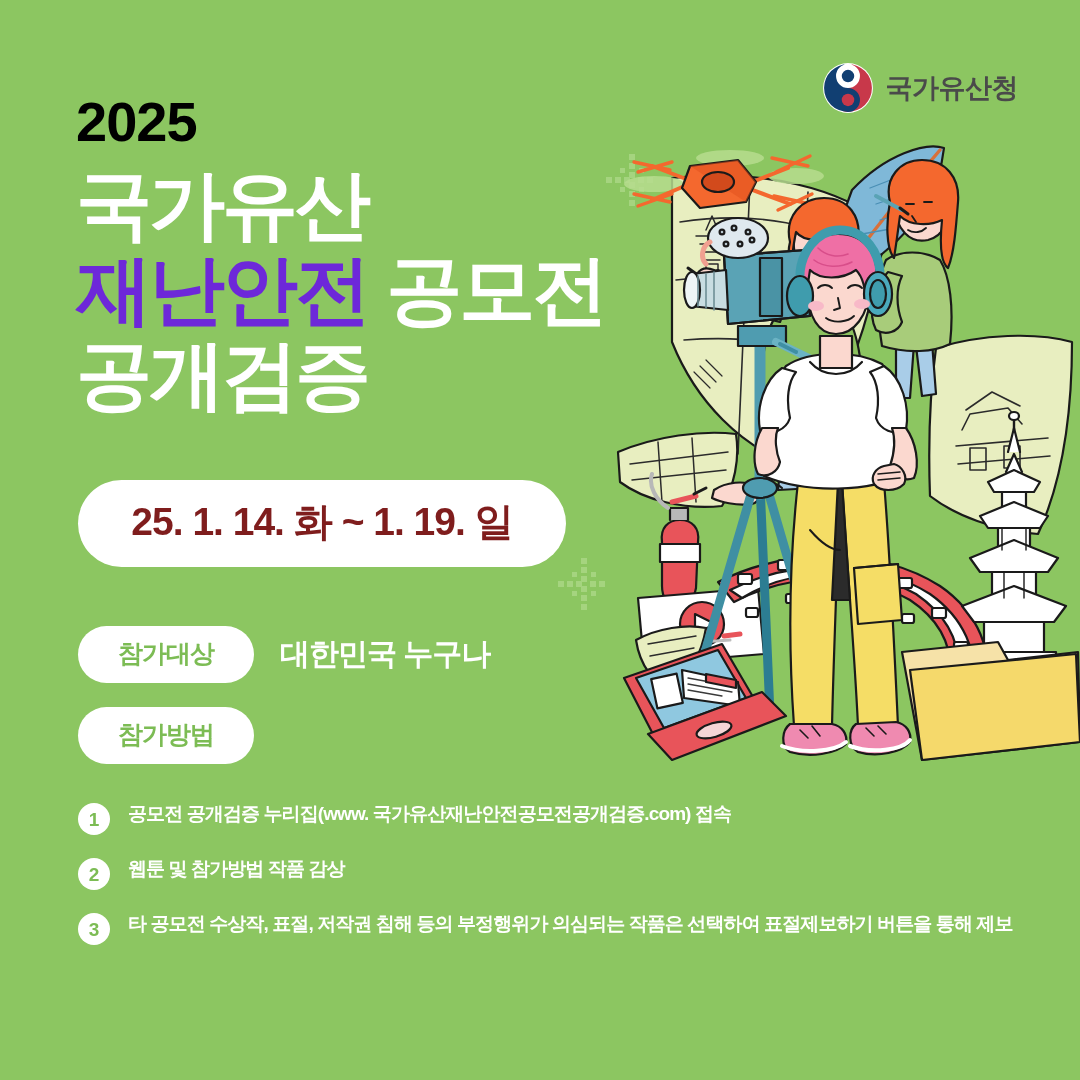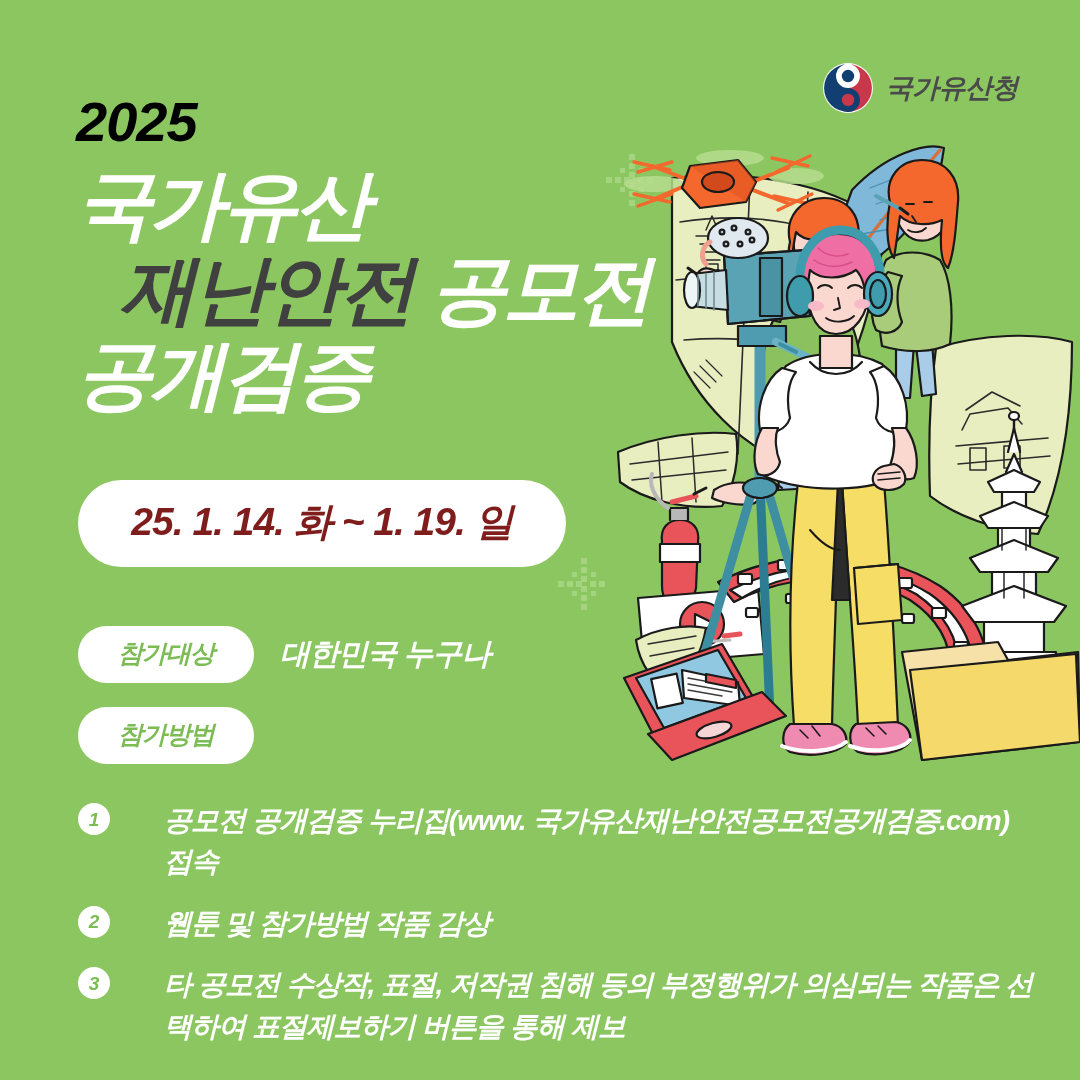--- a/index.html
+++ b/index.html
@@ -15,21 +15,20 @@
     font-family: "Liberation Sans", "DejaVu Sans", sans-serif;
     background: #8cc661;
   }
 
   .poster {
     position: relative;
     width: 1080px;
     height: 1080px;
     background: #8cc661;
     overflow: hidden;
-    font-style: italic;
   }
 
   
   .logo {
     position: absolute;
     top: 62px;
     right: 62px;
     display: flex;
     align-items: center;
     gap: 12px;
@@ -56,21 +55,21 @@
 
   .title-line {
     font-size: 76px;
     font-weight: 800;
     color: #ffffff;
     line-height: 1.12;
     letter-spacing: -3px;
     white-space: nowrap;
   }
   .title-line.l1 { margin-top: 12px; }
-  .accent { color: #404040; margin-left: 44px; }
+  .accent { color: #6d28d9; }
 
   
   .date-pill {
     position: absolute;
     left: 78px;
     top: 480px;
     min-width: 488px;
     padding: 15px 44px 18px;
     background: #ffffff;
     border-radius: 48px;
@@ -143,26 +142,25 @@
     background: #ffffff;
     color: #7cbc54;
     font-size: 19px;
     font-weight: 800;
     display: flex;
     align-items: center;
     justify-content: center;
     line-height: 1;
   }
   .step-text {
-    font-size: 28px;
+    font-size: 19px;
     font-weight: 600;
     color: #ffffff;
     line-height: 1.48;
     letter-spacing: -0.9px;
-    margin-left: 36px;
   }
 
   
   .sparkle { position: absolute; z-index: 2; }
 
   
   .illustration {
     position: absolute;
     left: 610px;
     top: 130px;

